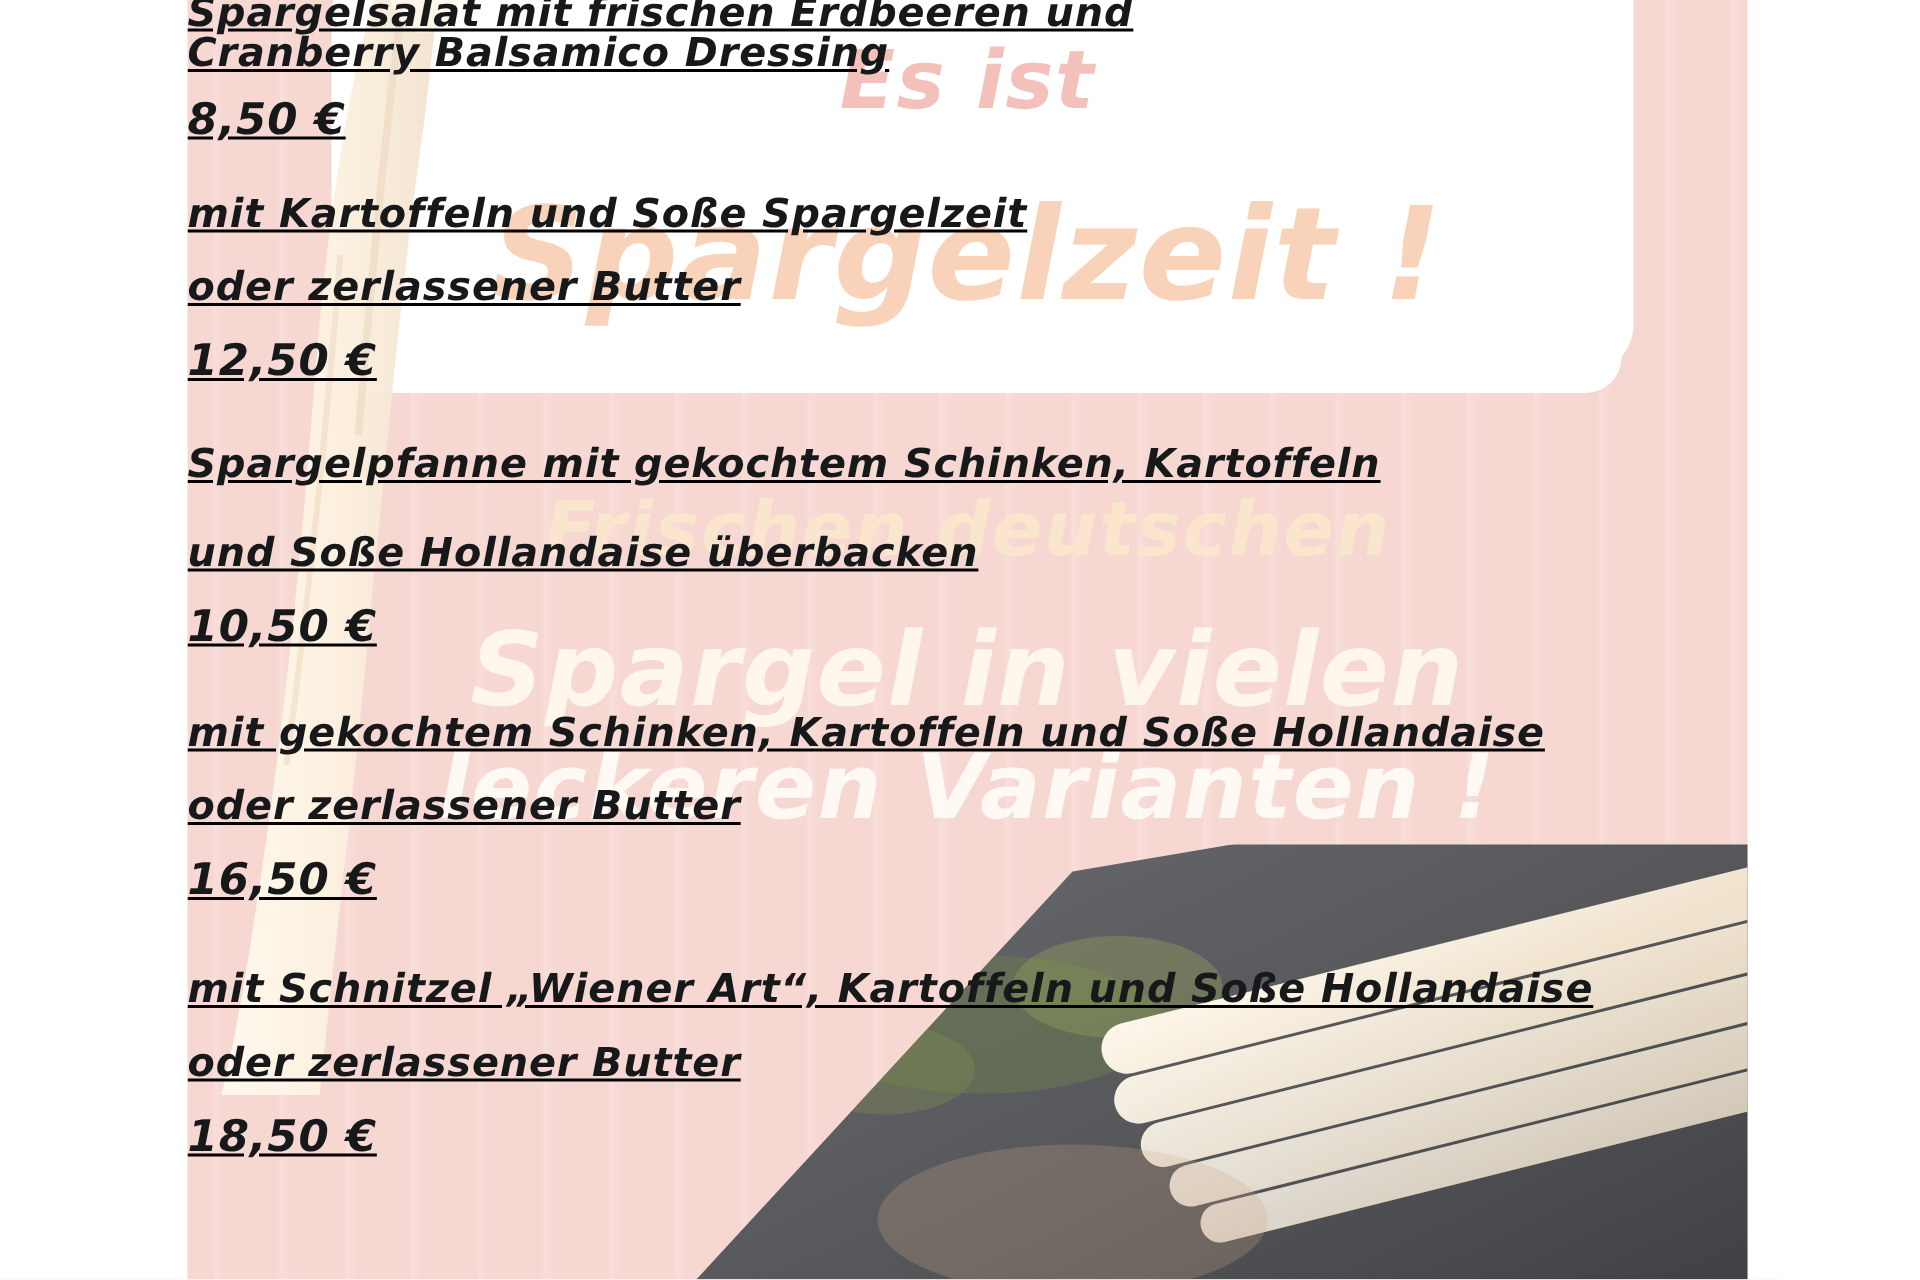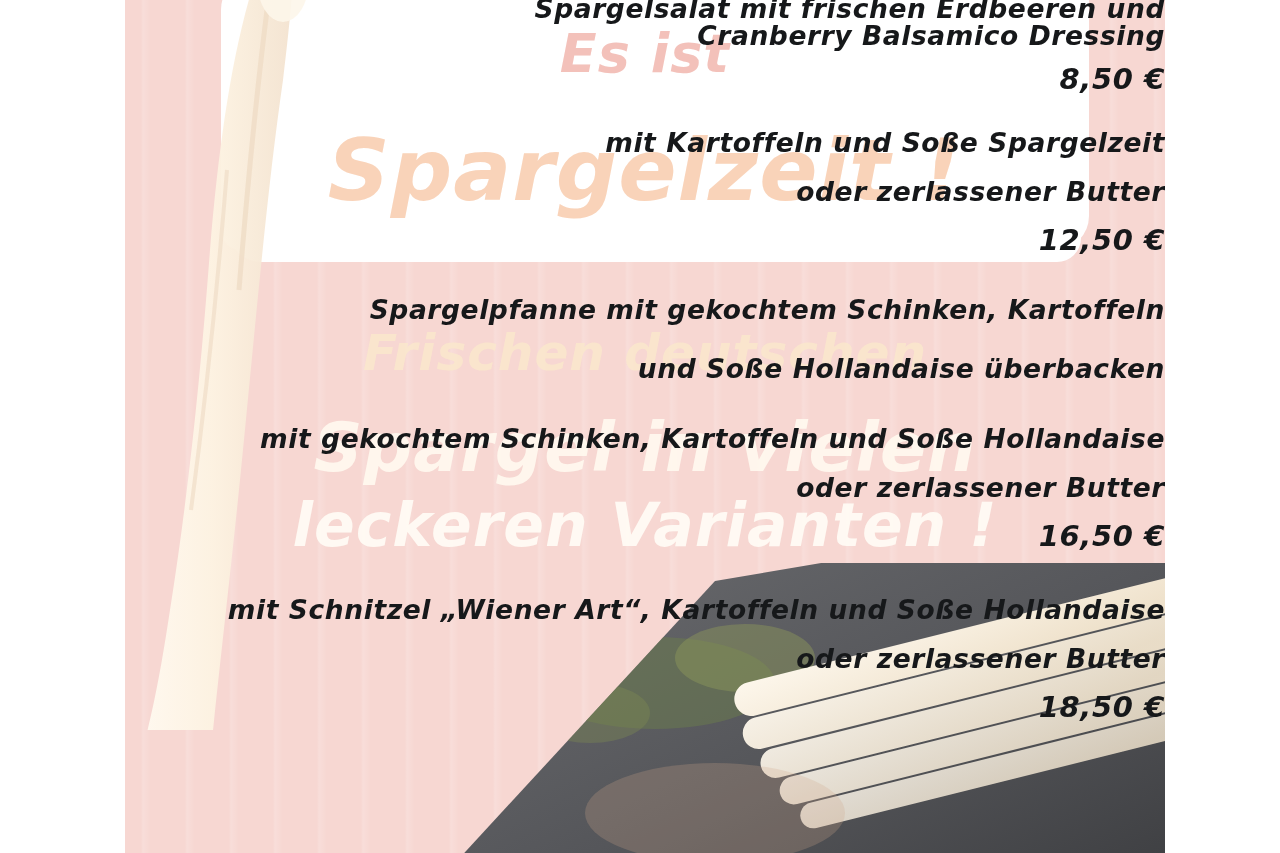--- a/index.html
+++ b/index.html
@@ -113,21 +113,22 @@
   .wm3 { top: 300px; font-size: 50px; color: rgba(250,232,205,0.85); margin-top: 24px; }
   .wm4 { top: 408px; font-size: 68px; color: rgba(255,250,240,0.90); }
   .wm5 { top: 490px; font-size: 60px; color: rgba(255,252,245,0.92); }
 
   
   #menu {
     position: absolute;
     left: 0;
     top: 0;
     width: 1040px;
-    text-align: right;
+    text-align: left;
+    text-decoration: underline;
   }
   .entry { margin: 0; }
   .line {
     font-family: "DejaVu Sans", sans-serif;
     font-style: italic;
     font-weight: bold;
     color: #16181a;
     letter-spacing: .6px;
     line-height: 1.0;
   }
@@ -209,20 +210,21 @@
 
       <div class="entry" style="margin-top:36px">
         <div class="line desc">mit Kartoffeln und Soße Spargelzeit</div>
         <div class="line desc" style="margin-top:22px">oder zerlassener Butter</div>
         <div class="line price" style="margin-top:21px">12,50 €</div>
       </div>
 
       <div class="entry" style="margin-top:42px">
         <div class="line desc">Spargelpfanne mit gekochtem Schinken, Kartoffeln</div>
         <div class="line desc" style="margin-top:32px">und Soße Hollandaise überbacken</div>
+        <div class="line price" style="margin-top:21px">10,50 €</div>
       </div>
 
       <div class="entry" style="margin-top:44px">
         <div class="line desc">mit gekochtem Schinken, Kartoffeln und Soße Hollandaise</div>
         <div class="line desc" style="margin-top:22px">oder zerlassener Butter</div>
         <div class="line price" style="margin-top:21px">16,50 €</div>
       </div>
 
       <div class="entry" style="margin-top:46px">
         <div class="line desc">mit Schnitzel „Wiener Art“, Kartoffeln und Soße Hollandaise</div>

